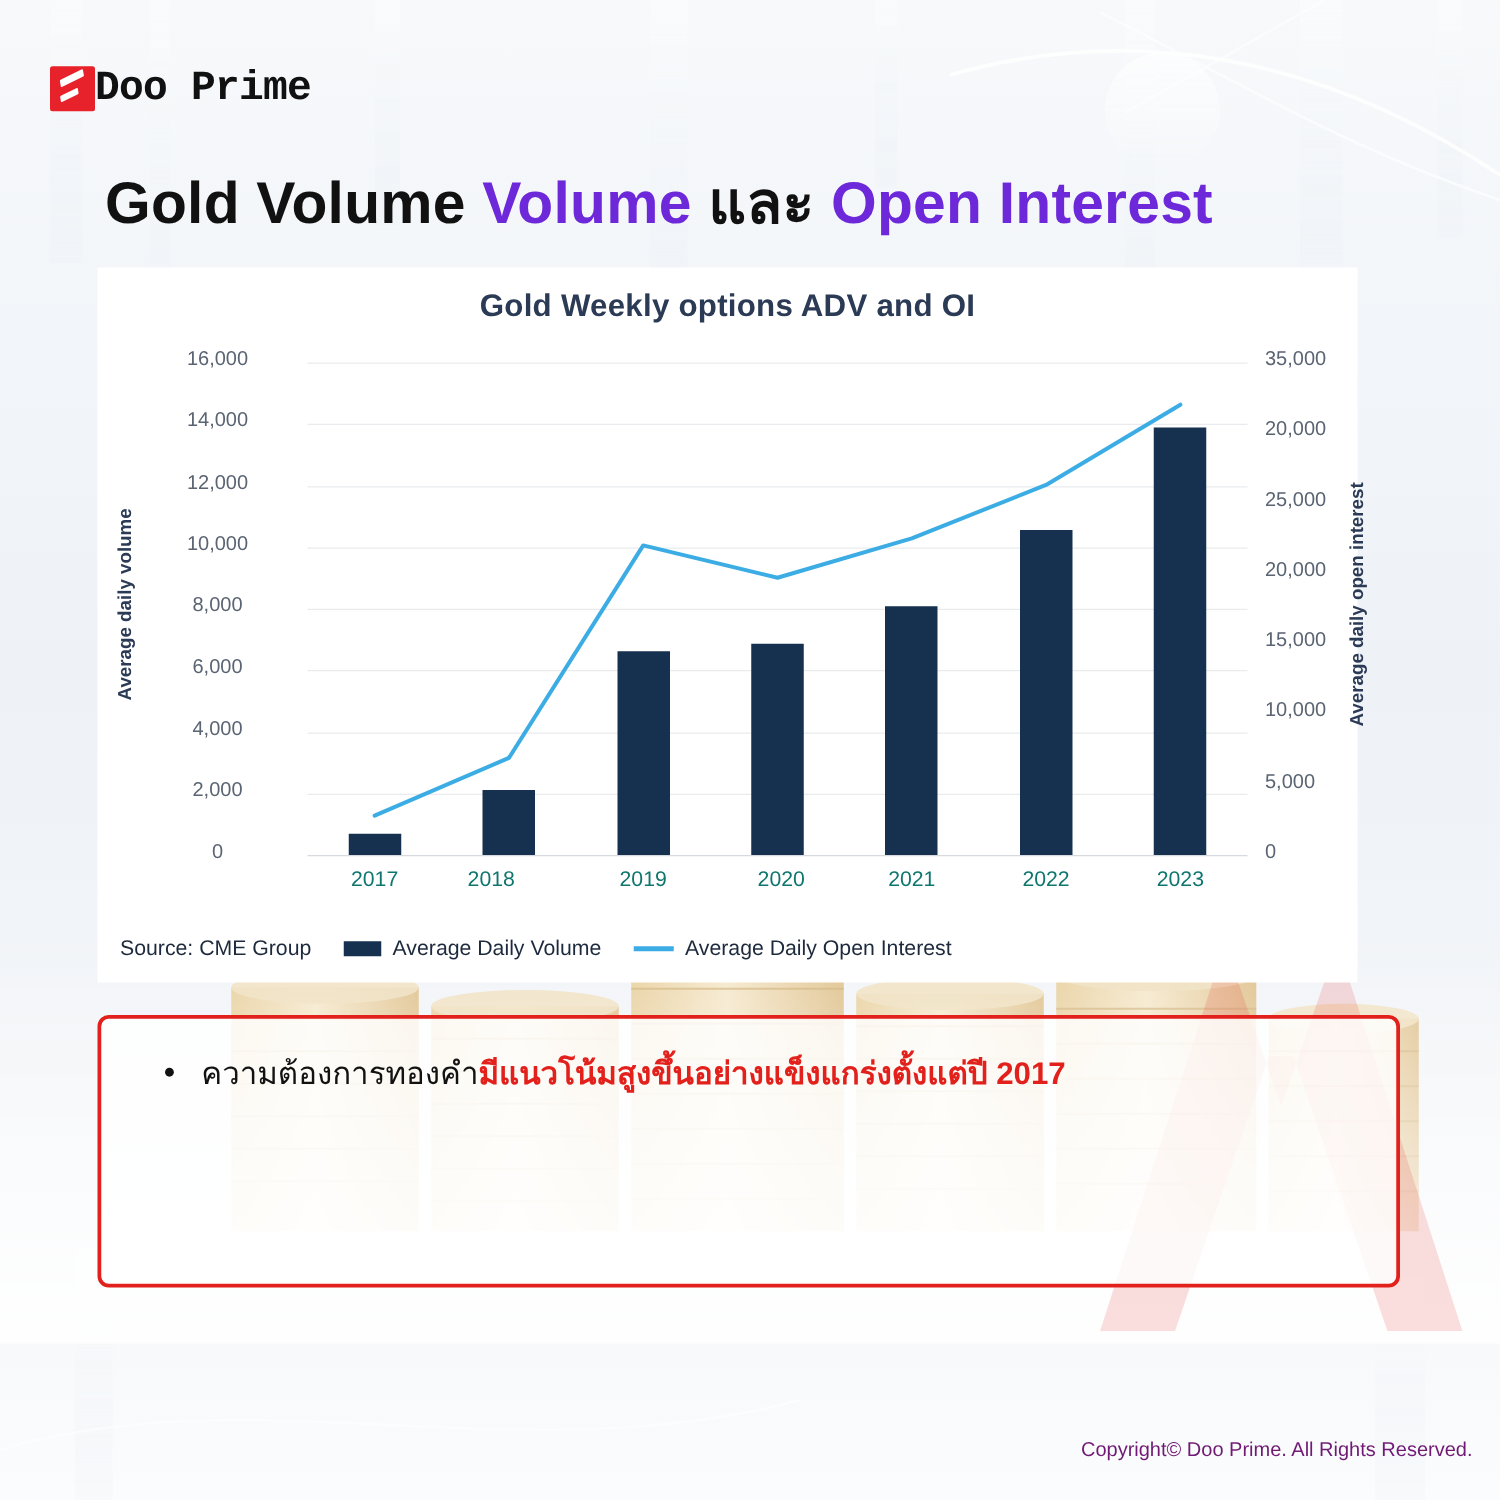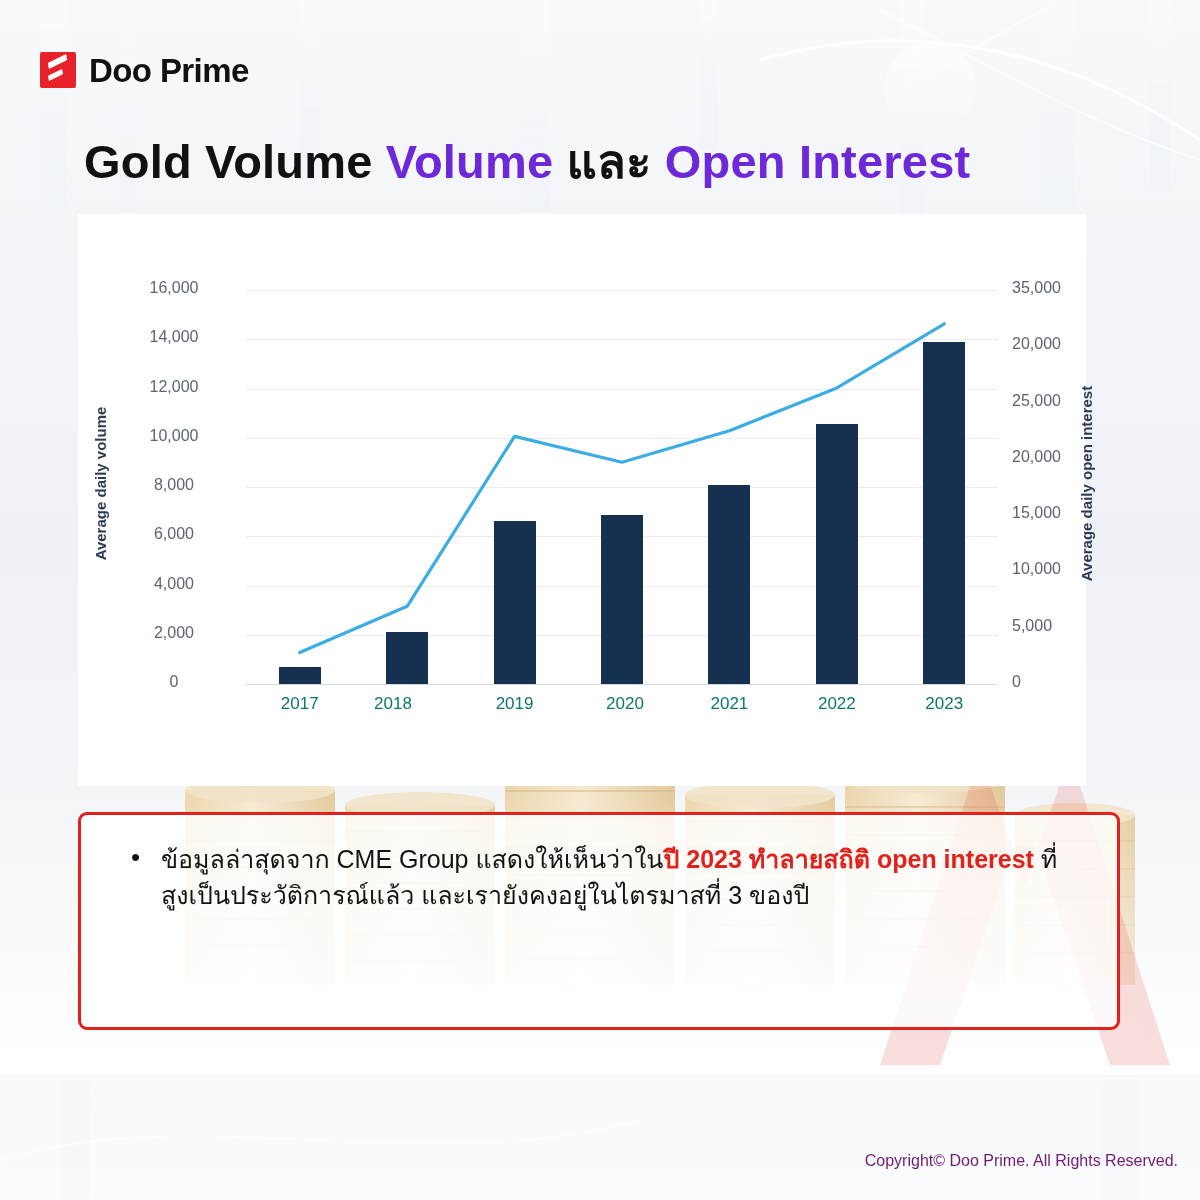--- a/index.html
+++ b/index.html
@@ -36,22 +36,22 @@
     left: 860px; top: 735px;
     width: 330px; height: 330px;
     opacity: .22;
   }
 
   
   #logo {
     position: absolute;
     left: 40px; top: 52px;
     display: flex;
-    align-items: flex-start;
-    gap: 13px;
+    align-items: flex-end;
+    font-family: Liberation Mono, monospace;
   }
   #logo-mark {
     width: 36px; height: 36px;
     background: #e8222a;
     position: relative;
     border-radius: 2px;
   }
   #logo-mark::before {
     content: "";
     position: absolute;
@@ -324,20 +324,21 @@
   <div id="logo-mark"></div>
   <div id="logo-text">Doo Prime</div>
 </div>
 
 <div id="headline">
   <span>Gold Volume </span><span class="red">Volume</span><span> และ </span><span class="red">Open Interest</span>
 </div>
 
 <div id="card">
 
+  <div id="chart-title">Gold Weekly options ADV and OI</div>
 
   <div id="plot-wrap">
     <div class="axis-title" id="y-left-title">Average daily volume</div>
     <div class="axis-title" id="y-right-title">Average daily open interest</div>
 
     <div id="plot">
       <div id="gridlines">
           <div class="gridline base" style="top: 394px;"></div>
           <div class="gridline" style="top: 344.75px;"></div>
           <div class="gridline" style="top: 295.5px;"></div>
@@ -386,21 +387,32 @@
           <div class="xtick" style="left: 147px;">2018</div>
           <div class="xtick" style="left: 268.571px;">2019</div>
           <div class="xtick" style="left: 379px;">2020</div>
           <div class="xtick" style="left: 483.429px;">2021</div>
           <div class="xtick" style="left: 590.857px;">2022</div>
           <div class="xtick" style="left: 698.286px;">2023</div>
         </div>
     </div>
   </div>
 
+  <div id="card-footer">
+    <span class="src">Source: CME Group</span>
+    <span class="legend-item">
+      <span class="swatch-bar"></span>
+      <span>Average Daily Volume</span>
+    </span>
+    <span class="legend-item">
+      <span class="swatch-line"></span>
+      <span>Average Daily Open Interest</span>
+    </span>
+  </div>
 </div>
 
 <div id="bullets">
   <ul id="bullet-list">
-      <li><span>ข้อมูลล่าสุดจาก CME Group แสดงให้เห็นว่าใน</span><span class="red">ปี 2023 ทำลายสถิติ open interest</span><span> ที่สูงเป็นประวัติการณ์แล้ว และเรายังคงอยู่ในไตรมาสที่ 3 ของปี</span></li>
+      <li><span>ความต้องการทองคำ</span><span class="red">มีแนวโน้มสูงขึ้นอย่างแข็งแกร่งตั้งแต่ปี 2017</span></li>
     </ul>
 </div>
 
 <div id="copyright">Copyright© Doo Prime. All Rights Reserved.</div>
 
 </body></html>

